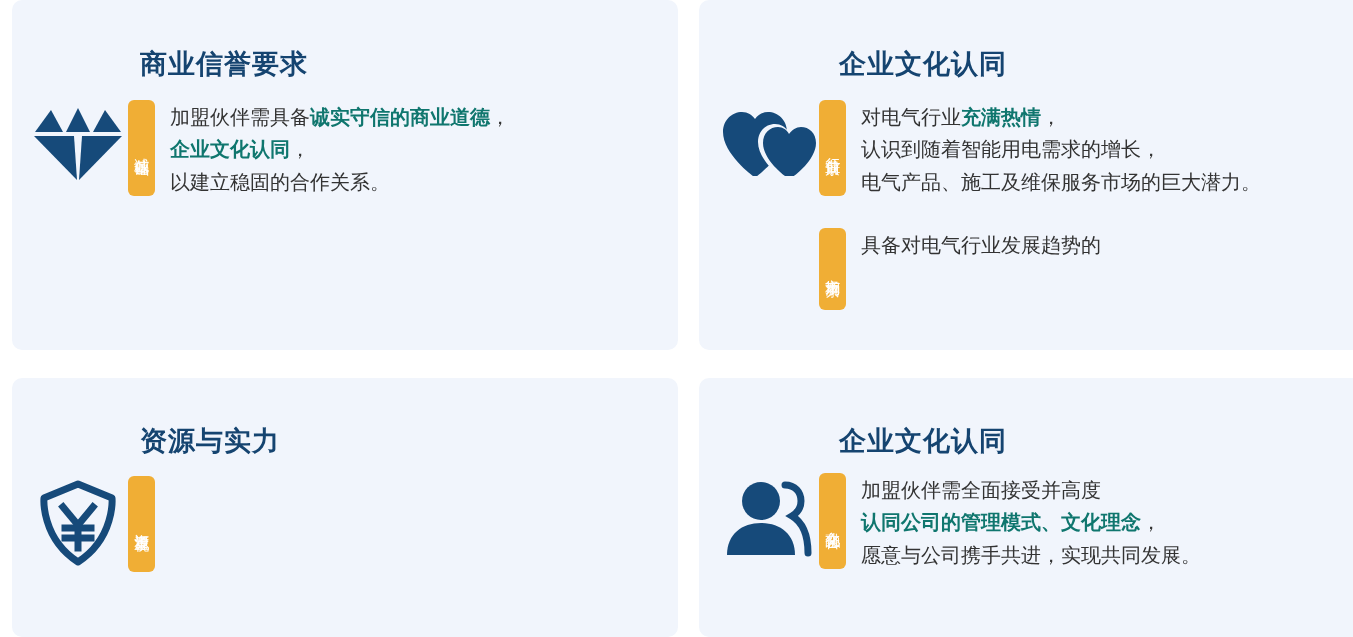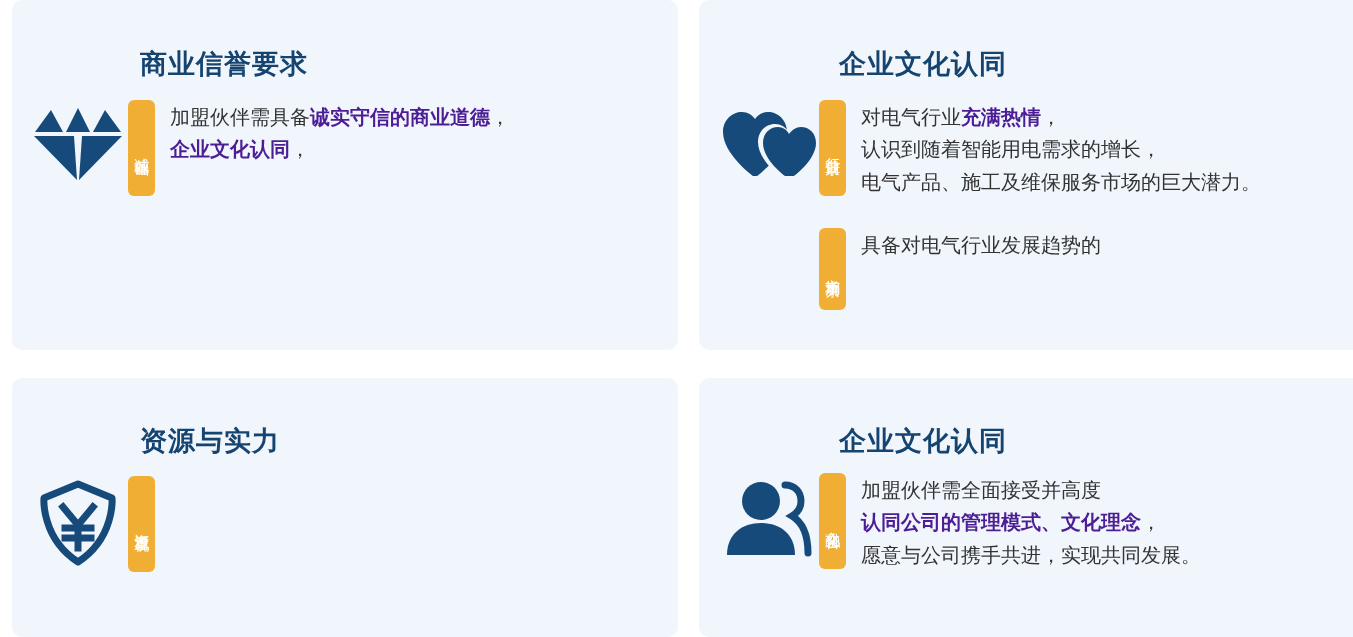--- a/index.html
+++ b/index.html
@@ -84,21 +84,21 @@
     flex-direction: column;
     padding-top: 1px;
   }
   .line {
     font-size: 20px;
     color: #333333;
     line-height: 1.62;
     white-space: nowrap;
   }
   .line b, .line .em {
-    color: #4c1d95;
+    color: #0f766e;
     font-weight: bold;
   }
   .spacer-block { height: 30px; }
   svg { display: block; }
 </style>
 </head>
 <body>
 
 <div class="grid">
 
@@ -119,20 +119,21 @@
             <polygon points="20,5 44,5 42,27 9,27" opacity="0"></polygon>
           </g>
         </svg>
       </div>
       <div class="blocks">
         <div class="block">
           <div class="badge" style="height:96px;">诚信基础</div>
           <div class="lines">
             <div class="line"><span>加盟伙伴需具备</span><b>诚实守信的商业道德</b><span>，</span></div>
             <div class="line"><b>企业文化认同</b><span>，</span></div>
+            <div class="line"><span>以建立稳固的合作关系。</span></div>
           </div>
         </div>
       </div>
     </div>
   </div>
 
   <div class="card">
     <div class="card-title" style="left:140px; top:46px;">企业文化认同</div>
     <div class="card-body" style="left:20px; top:100px;">
       <div class="icon-wrap">

